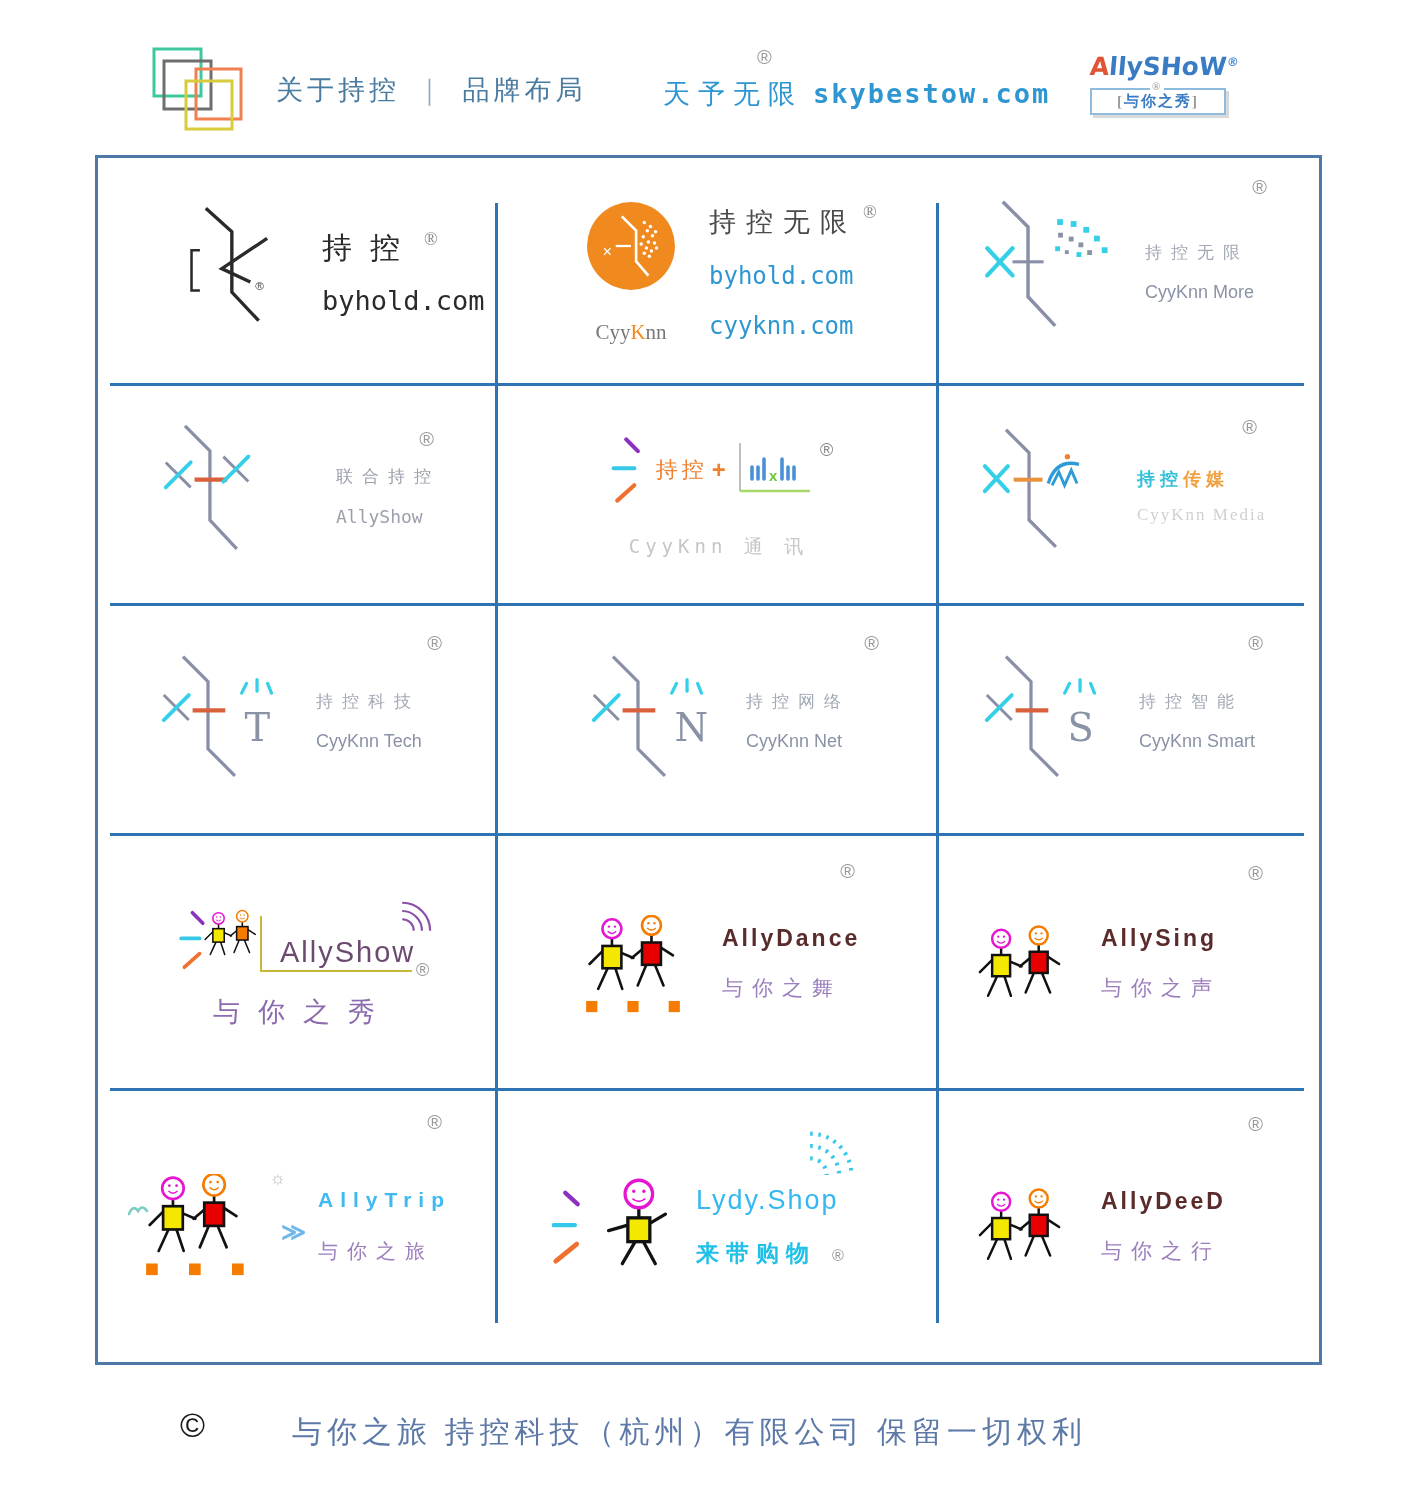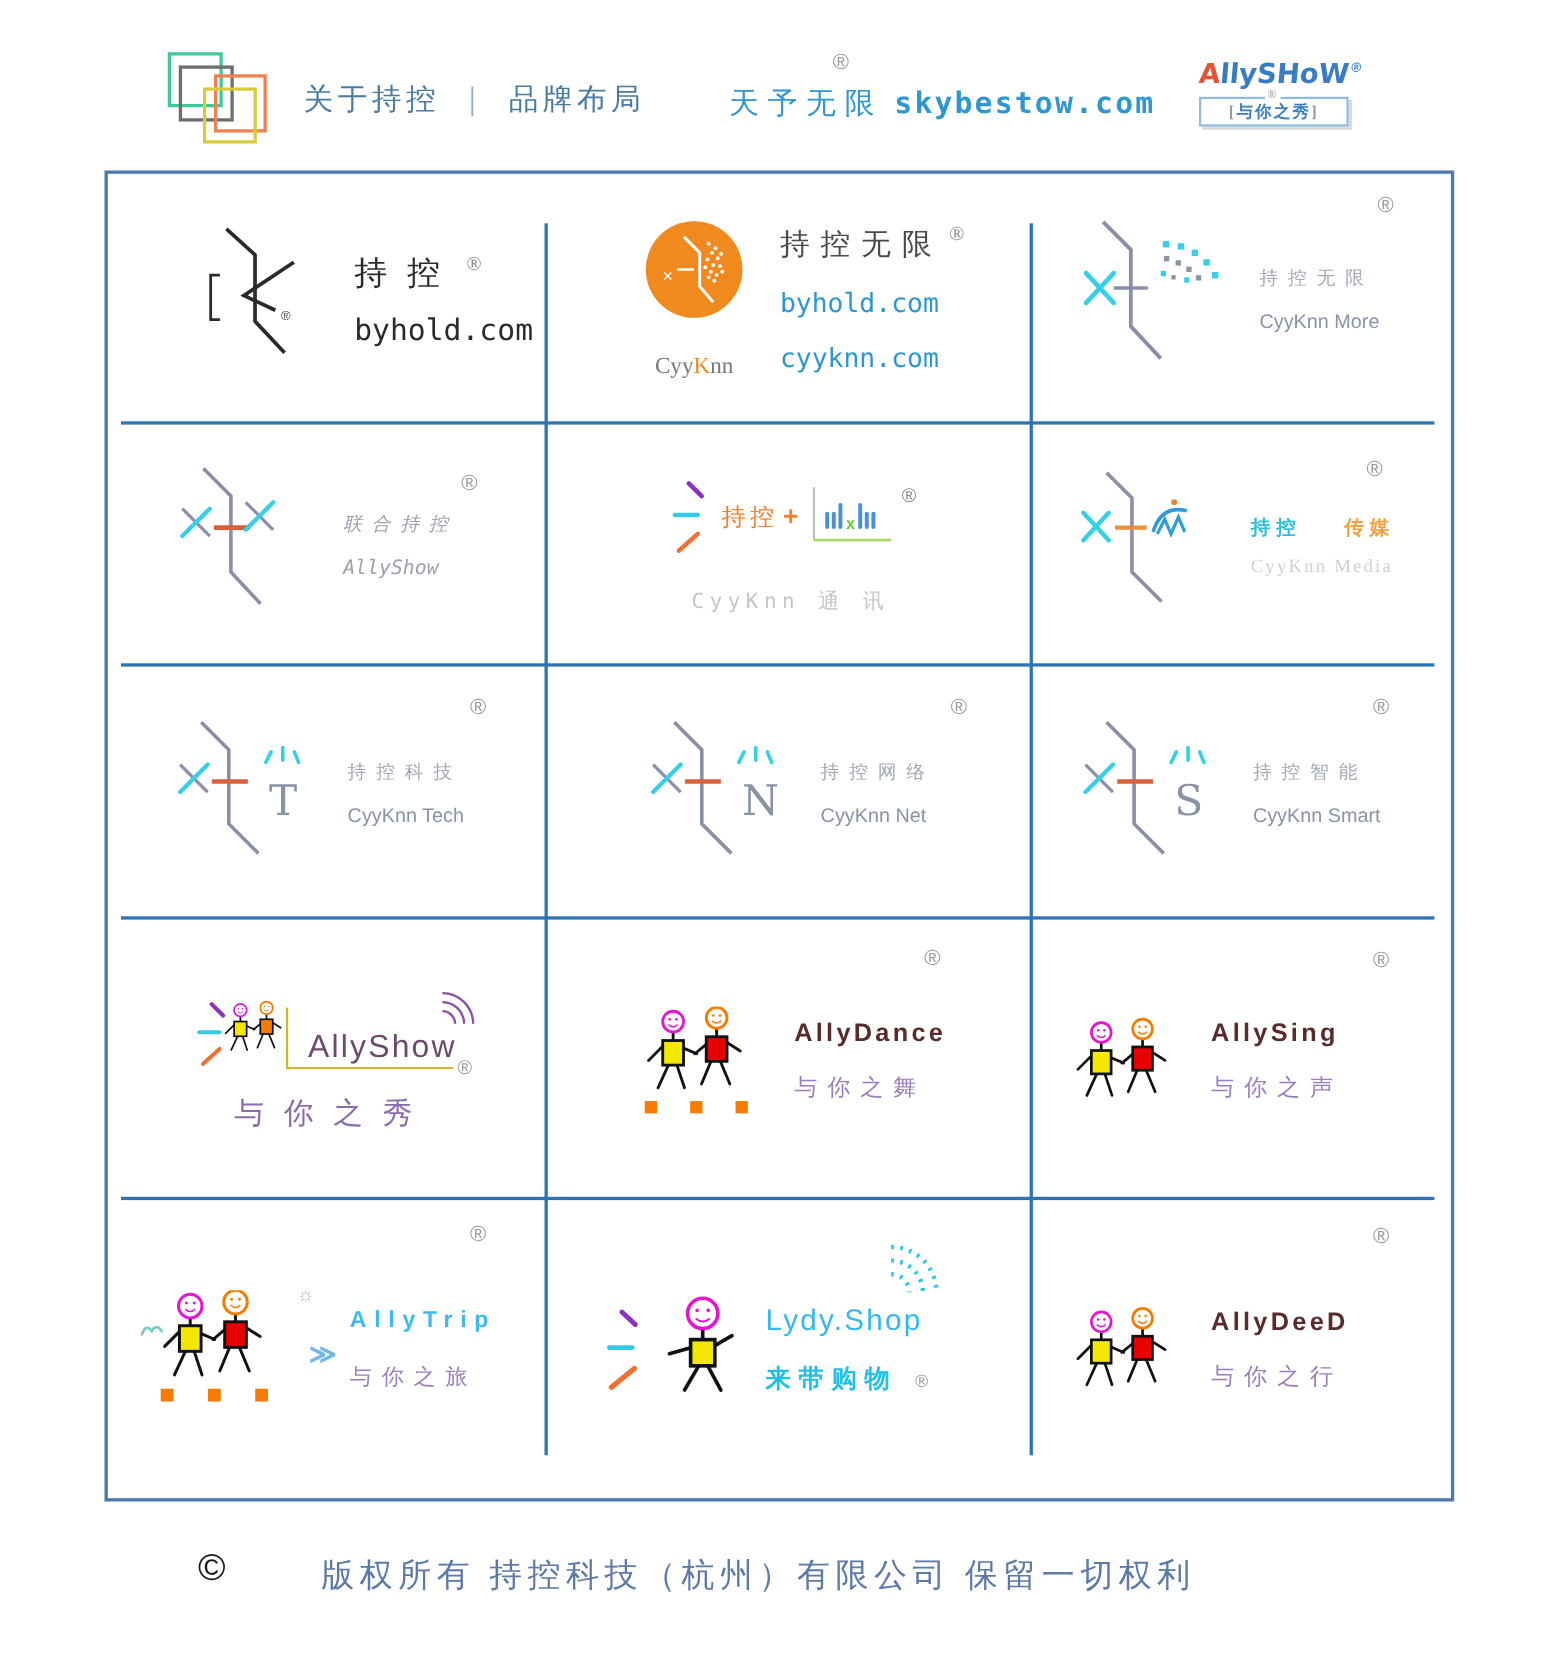--- a/index.html
+++ b/index.html
@@ -47,32 +47,32 @@
   #c2 .lcol{width:110px;text-align:center;}
   #c2 .cap{margin-top:24px;font-size:21px;color:#777;}
   #c2 .cap .k{color:#F08A1E;}
   #c2 .tcol{margin-left:23px;}
   #c2 .nm{font-size:27px;color:#4A4A4A;letter-spacing:10px;}
   #c2 .dm{font-size:24px;color:#2E96D0;margin-top:22px;}
   
   .slate-cn{font-size:17px;color:#A3A9B5;letter-spacing:9px;}
   .slate-en{font-size:18px;color:#8A93A6;margin-top:18px;}
   #c3{padding-left:44px;} #c3 .tcol{margin-left:6px;}
-  #c4{padding-left:62px;} #c4 .tcol{margin-left:8px;font-style:italic;}
+  #c4{padding-left:62px;} #c4 .tcol{margin-left:32px;}
   #c4 .slate-en{font-family:"DejaVu Sans Mono",monospace;color:#9BA0AC;}
   #c4 .slate-cn{color:#9BA0AC;}
   
   #c5{flex-direction:column;justify-content:center;align-items:center;}
   #c5 .logorow{display:flex;align-items:center;}
   #c5 .pc{font-size:22px;color:#F08030;letter-spacing:4px;margin:0 4px 0 10px;}
   #c5 .plus{font-size:24px;color:#F08030;margin-right:8px;font-weight:bold;}
   #c5 .cap{margin-top:26px;font-family:"DejaVu Sans Mono",monospace;font-size:19px;color:#C6C6C6;letter-spacing:5px;}
   
   #c6{padding-left:40px;} #c6 .tcol{margin-left:8px;}
-  #c6 .m1{color:#35C0D8;} #c6 .m2{color:#F0A040;margin-left:39px;}
+  #c6 .m1{color:#35C0D8;} #c6 .m2{color:#F0A040;}
   #c6 .nm{font-size:18px;letter-spacing:5px;font-weight:bold;}
   #c6 .en{font-size:17px;color:#D0D0D0;margin-top:14px;font-family:"Liberation Serif",serif;letter-spacing:2px;}
   #c7{padding-left:60px;} #c8{padding-left:90px;} #c9{padding-left:42px;}
   .lettercell .tcol{margin-left:8px;}
   
   #c10 .bL{position:absolute;left:162px;top:80px;width:2px;height:56px;background:#C8B838;}
   #c10 .bB{position:absolute;left:162px;top:134px;width:152px;height:2px;background:#C8B838;}
   #c10 .nm{position:absolute;left:182px;top:100px;font-size:29px;color:#6C4A70;letter-spacing:2px;}
   #c10 .sub{position:absolute;left:60px;top:158px;width:290px;text-align:center;
             font-size:27px;color:#8A6BAE;letter-spacing:18px;}
@@ -551,15 +551,15 @@
       </svg>
       <div class="tcol">
         <div class="maroon">AllyDeeD</div>
         <div class="purp">与你之行</div>
       </div>
       <span class="reg-f" style="right:56px;top:22px">®</span>
     </div>
   </div>
 
   <div id="ft-sym">©</div>
-  <div id="ft-txt" class="cnserif">版权所有 持控科技（杭州）有限公司 保留一切权利</div>
+  <div id="ft-txt" class="cnserif">与你之旅 持控科技（杭州）有限公司 保留一切权利</div>
 
 </div>
 
 </body></html>

